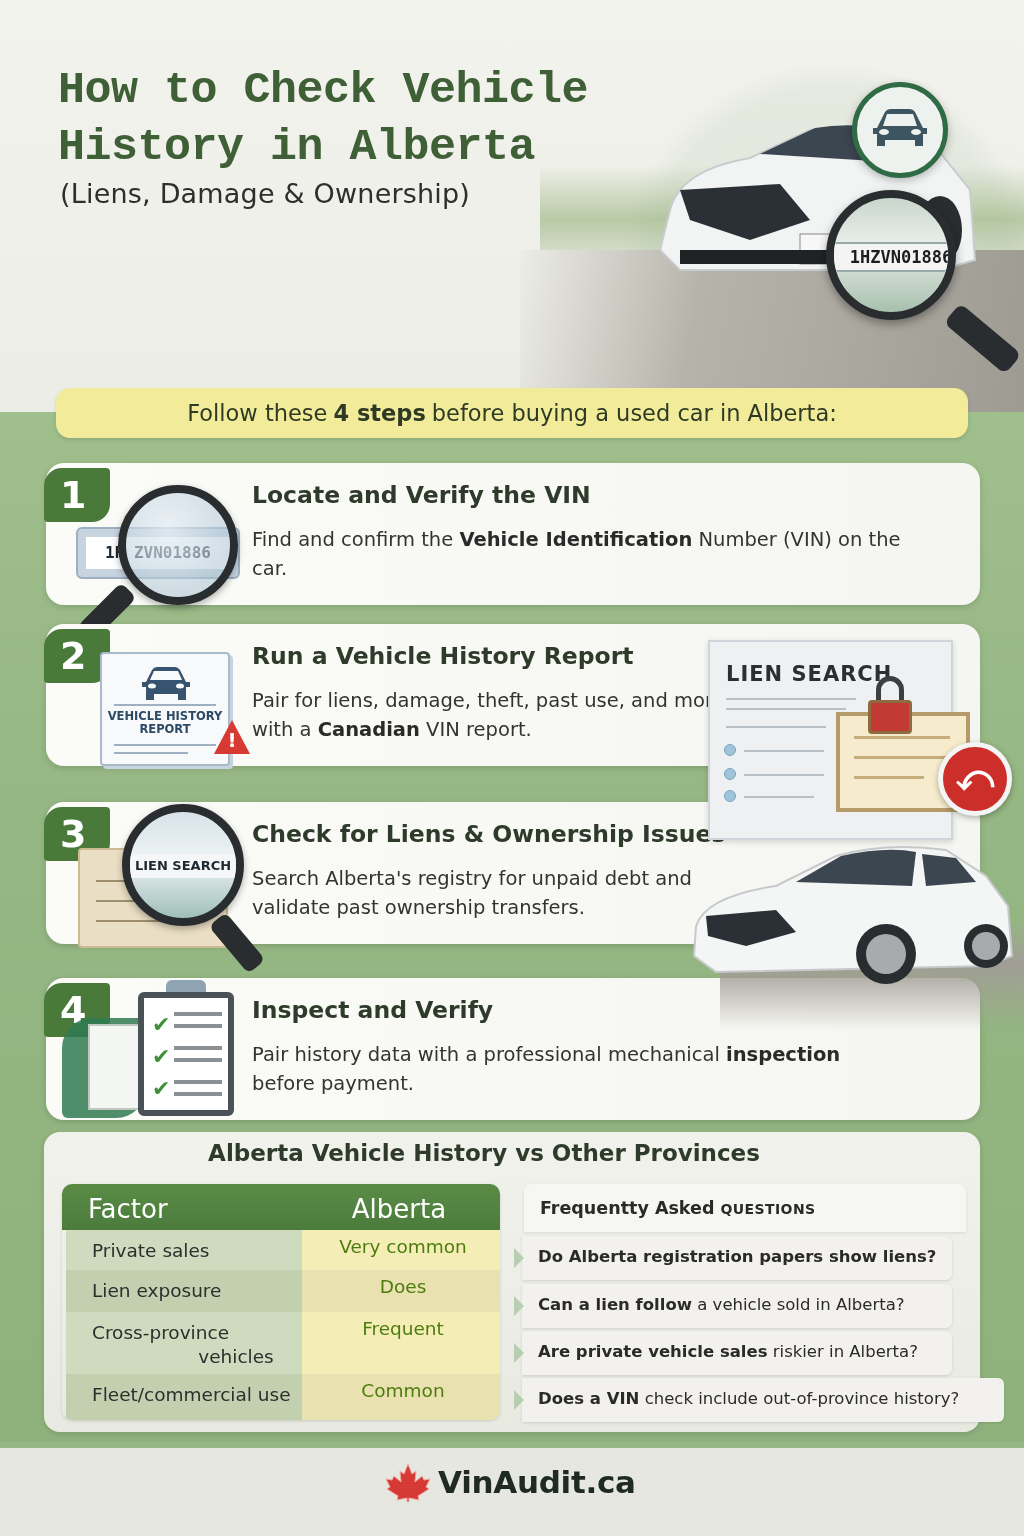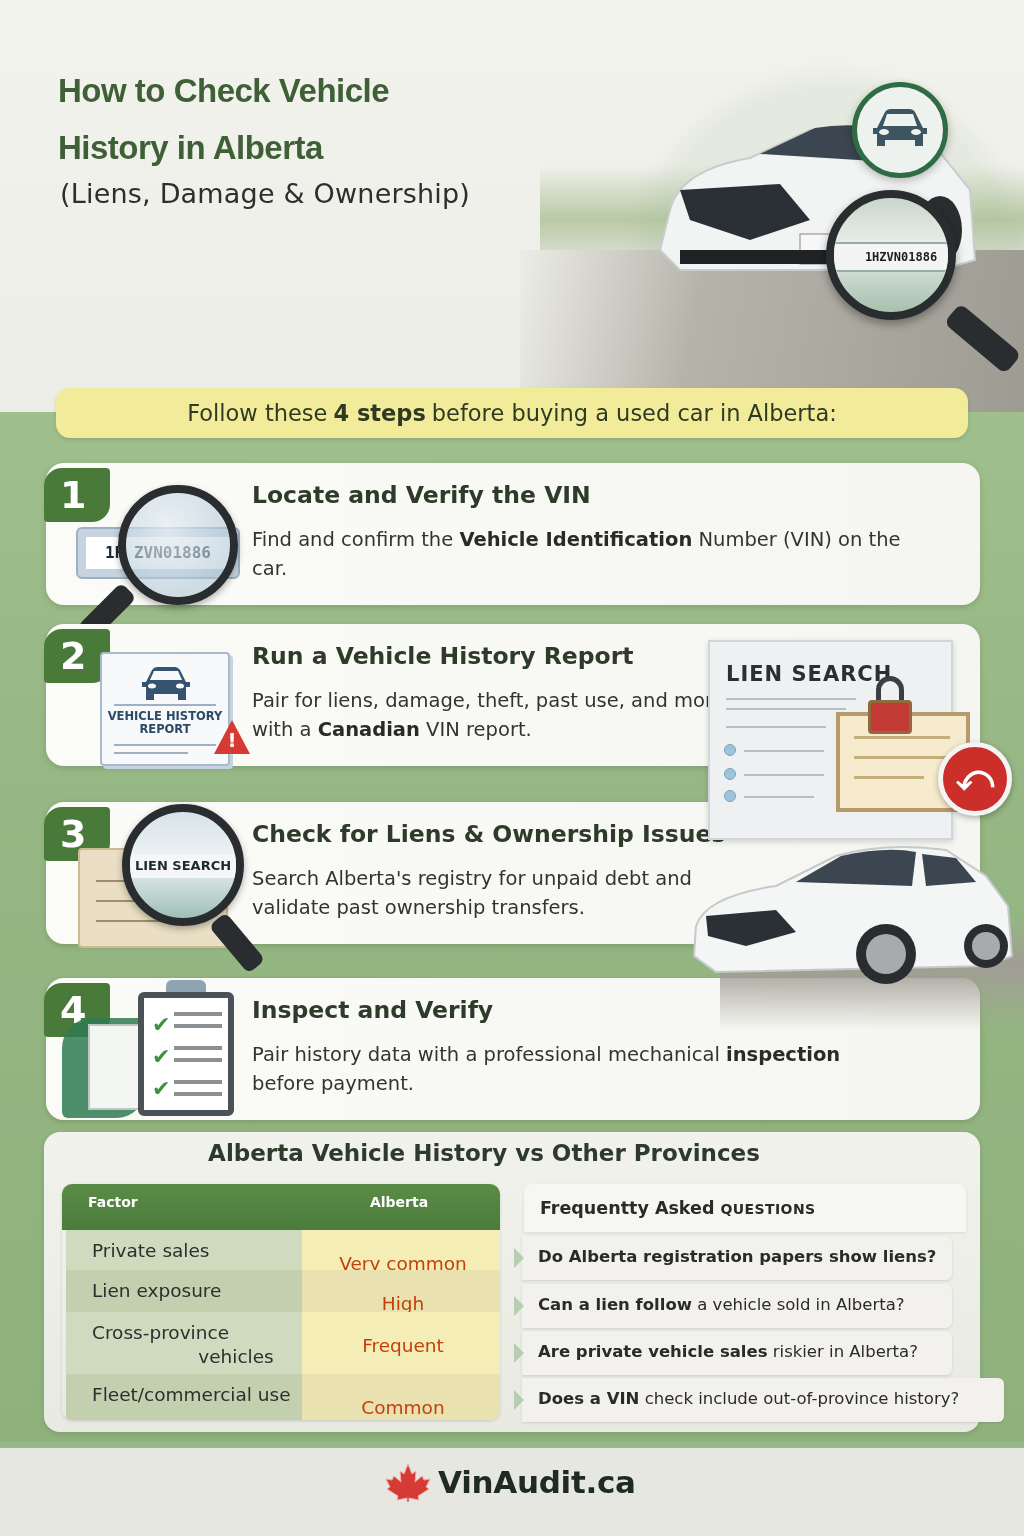--- a/index.html
+++ b/index.html
@@ -19,22 +19,22 @@
     position: absolute; left: 0; top: 412px; width: 1024px; height: 1030px;
     background: linear-gradient(180deg, #9fbf8c 0%, #95b783 40%, #8fb27d 100%);
   }
   .footer-band {
     position: absolute; left: 0; top: 1442px; width: 1024px; height: 94px;
     background: #e6e7e1;
     border-top: 6px solid #96b887;
   }
   .title {
     position: absolute; left: 58px; top: 62px; width: 600px;
-    font-family: Liberation Sans, sans-serif; font-weight: bold;
-    font-size: 33px; line-height: 57px; color: #3f5f37;
+    font-family: Liberation Mono, monospace; font-weight: bold;
+    font-size: 45px; line-height: 57px; color: #3f5f37;
     letter-spacing: -0.5px;
   }
   .subtitle {
     position: absolute; left: 60px; top: 178px;
     font-size: 27px; color: #2e2e2e; letter-spacing: 0.2px;
   }
   .intro {
     position: absolute; left: 60px; top: 238px; width: 480px;
     font-size: 19.5px; line-height: 32.5px; color: #333;
   }
@@ -65,21 +65,21 @@
     position: absolute; left: 826px; top: 190px; width: 130px; height: 130px;
     border-radius: 50%; border: 8px solid #2a2d2f;
     background: linear-gradient(180deg, #c9d6cc 0%, #e8eee9 40%, #a8c0ae 100%);
     box-shadow: 0 4px 10px rgba(0,0,0,0.35);
     overflow: hidden;
   }
   .hero-mag .plate {
     position: absolute; left: 0; top: 44px; width: 130px; height: 30px;
     background: #f4f4f2; border-top: 2px solid #9aa; border-bottom: 2px solid #9aa;
     font-family: "DejaVu Sans Mono", monospace; font-weight: bold;
-    font-size: 12px; line-height: 26px; text-align: center; color: #1d1d1d;
+    font-size: 17px; line-height: 26px; text-align: center; color: #1d1d1d;
     padding-left: 4px;
   }
   .hero-mag-handle {
     position: absolute; left: 952px; top: 300px; width: 80px; height: 26px;
     background: #2a2d2f; border-radius: 8px; transform: rotate(40deg);
     transform-origin: left center;
   }
   .banner {
     position: absolute; left: 56px; top: 388px; width: 912px; height: 50px;
     background: #f2ec9a; border-radius: 14px;
@@ -233,33 +233,33 @@
     font-weight: bold; font-size: 23px; color: #2e3b2a;
   }
   .ctable {
     position: absolute; left: 18px; top: 52px; width: 438px; height: 236px;
     border-radius: 10px; overflow: hidden;
     box-shadow: 0 1px 3px rgba(0,0,0,0.15);
   }
   .ctable .thead {
     position: absolute; left: 0; top: 0; width: 438px; height: 46px;
     background: linear-gradient(180deg, #5a8b46 0%, #4c7c3c 100%);
-    color: #fff; font-weight: bold; font-size: 14px;
+    color: #fff; font-weight: normal; font-size: 26px;
   }
   .ctable .th1 { position: absolute; left: 26px; top: 10px; }
   .ctable .th2 { position: absolute; left: 236px; width: 202px; top: 10px; text-align: center; }
   .crow { position: absolute; left: 4px; width: 438px; }
   .crow .c1 {
     position: absolute; left: 0; top: 0; bottom: 0; width: 236px;
     padding-left: 26px; font-size: 18.5px; color: #2e2e2e; padding-top: 9px;
     line-height: 24px;
   }
   .crow .c2 {
     position: absolute; left: 236px; top: 0; bottom: 0; width: 202px;
-    text-align: center; font-size: 18.5px; color: #c2410c; padding-top: 23px;
+    text-align: center; font-size: 18.5px; color: #4d7c0f; padding-top: 6px;
   }
   .crow.odd .c1 { background: #cfdbbe; }
   .crow.odd .c2 { background: #f4eeb6; }
   .crow.even .c1 { background: #c2d0b0; }
   .crow.even .c2 { background: #e9e2b0; }
   .crow .c1 .indent { display: block; padding-left: 78px; text-align: center; }
   .faq {
     position: absolute; left: 478px; top: 52px; width: 444px; height: 232px;
   }
   .faq-head {
@@ -450,21 +450,21 @@
     <div class="thead">
       <span class="th1">Factor</span>
       <span class="th2">Alberta</span>
     </div>
     <div class="crow odd" style="top:46px; height:40px;">
       <div class="c1">Private sales</div>
       <div class="c2">Very common</div>
     </div>
     <div class="crow even" style="top:86px; height:42px;">
       <div class="c1">Lien exposure</div>
-      <div class="c2">High</div>
+      <div class="c2">Does</div>
     </div>
     <div class="crow odd" style="top:128px; height:62px;">
       <div class="c1">
         <span>Cross-province</span>
         <span class="indent">vehicles</span>
       </div>
       <div class="c2">Frequent</div>
     </div>
     <div class="crow even" style="top:190px; height:46px;">
       <div class="c1">Fleet/commercial use</div>

